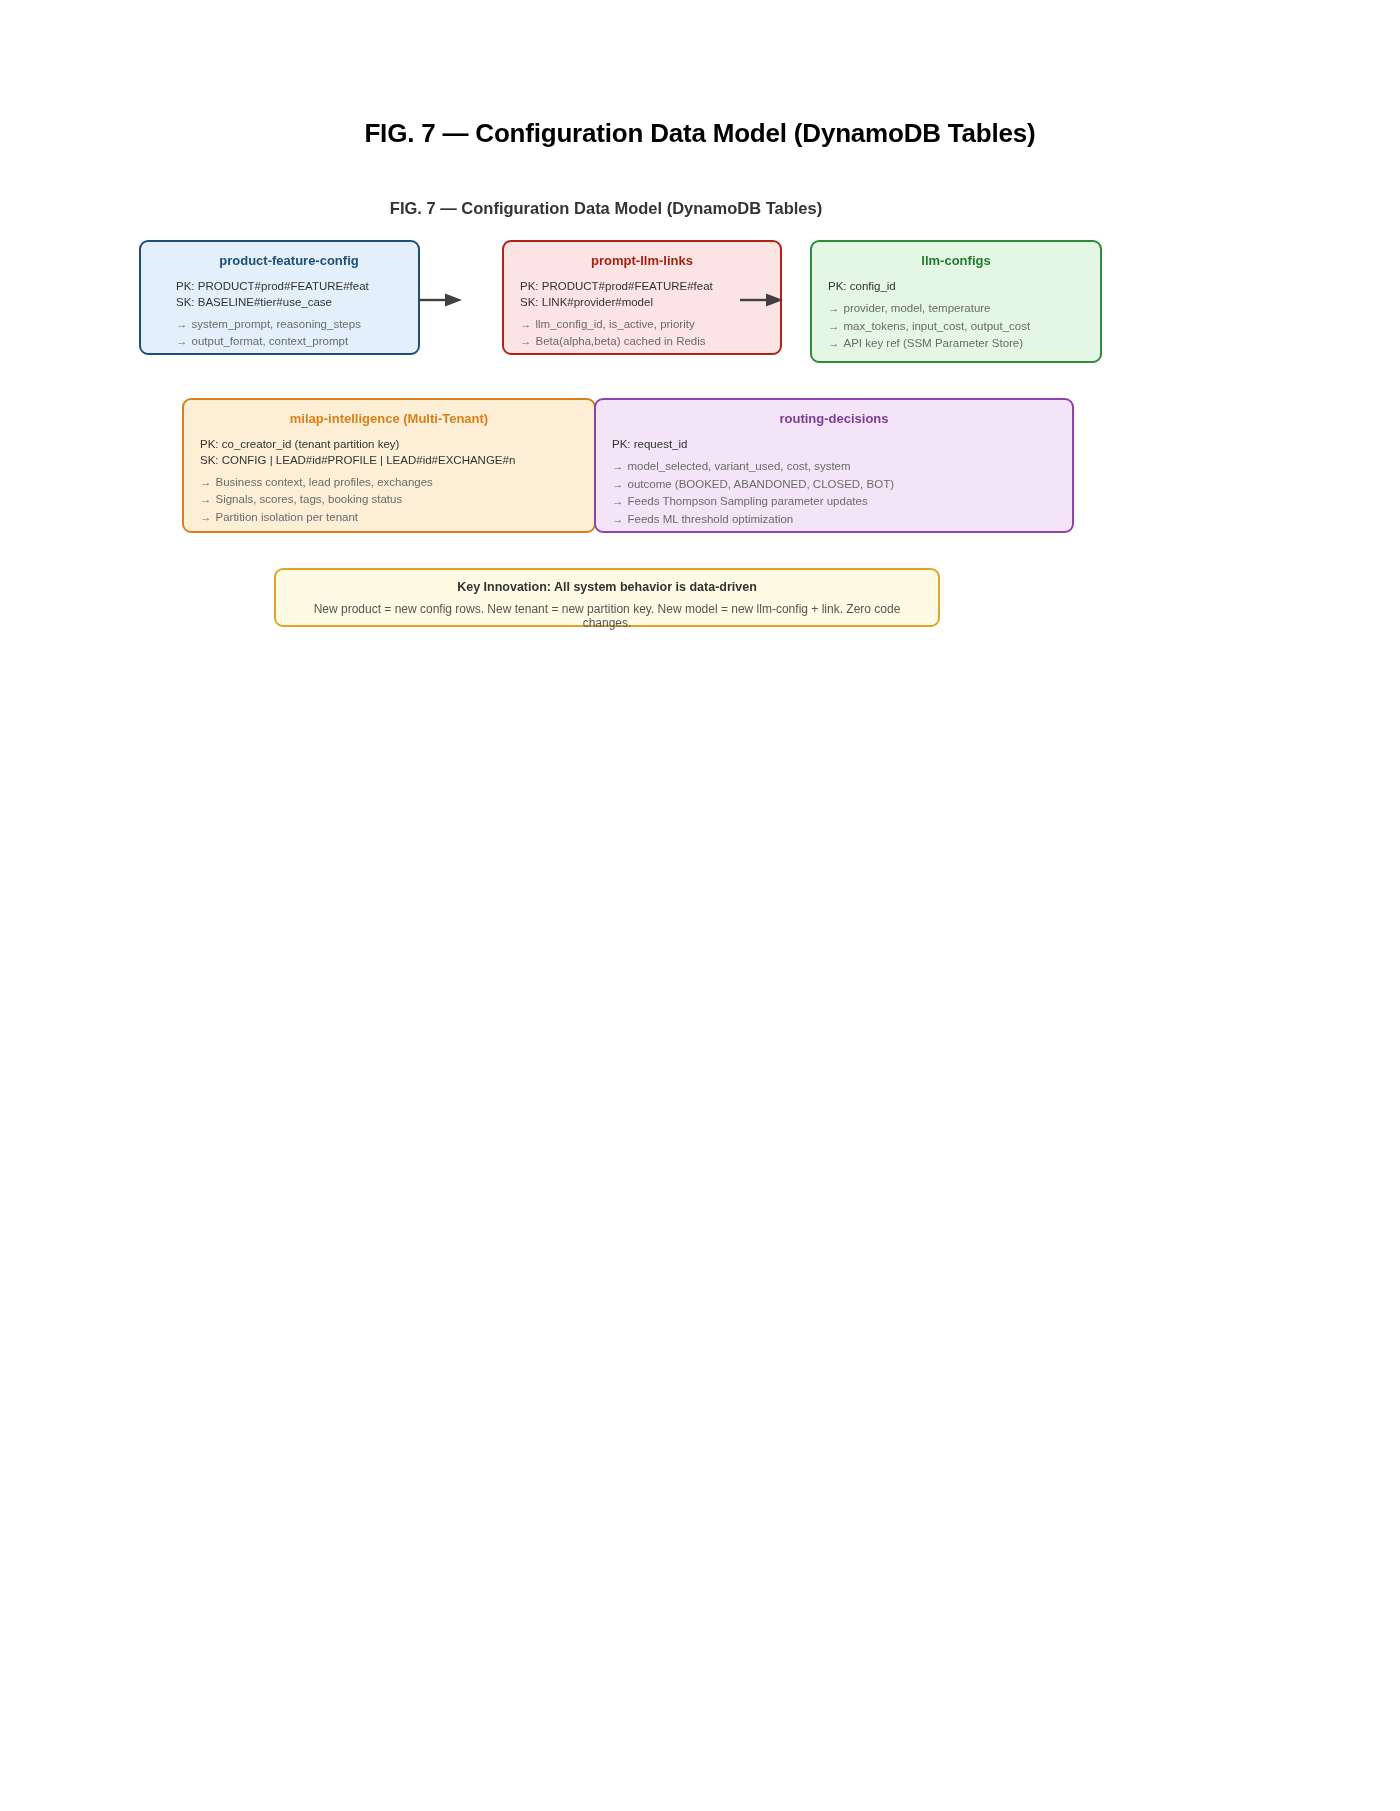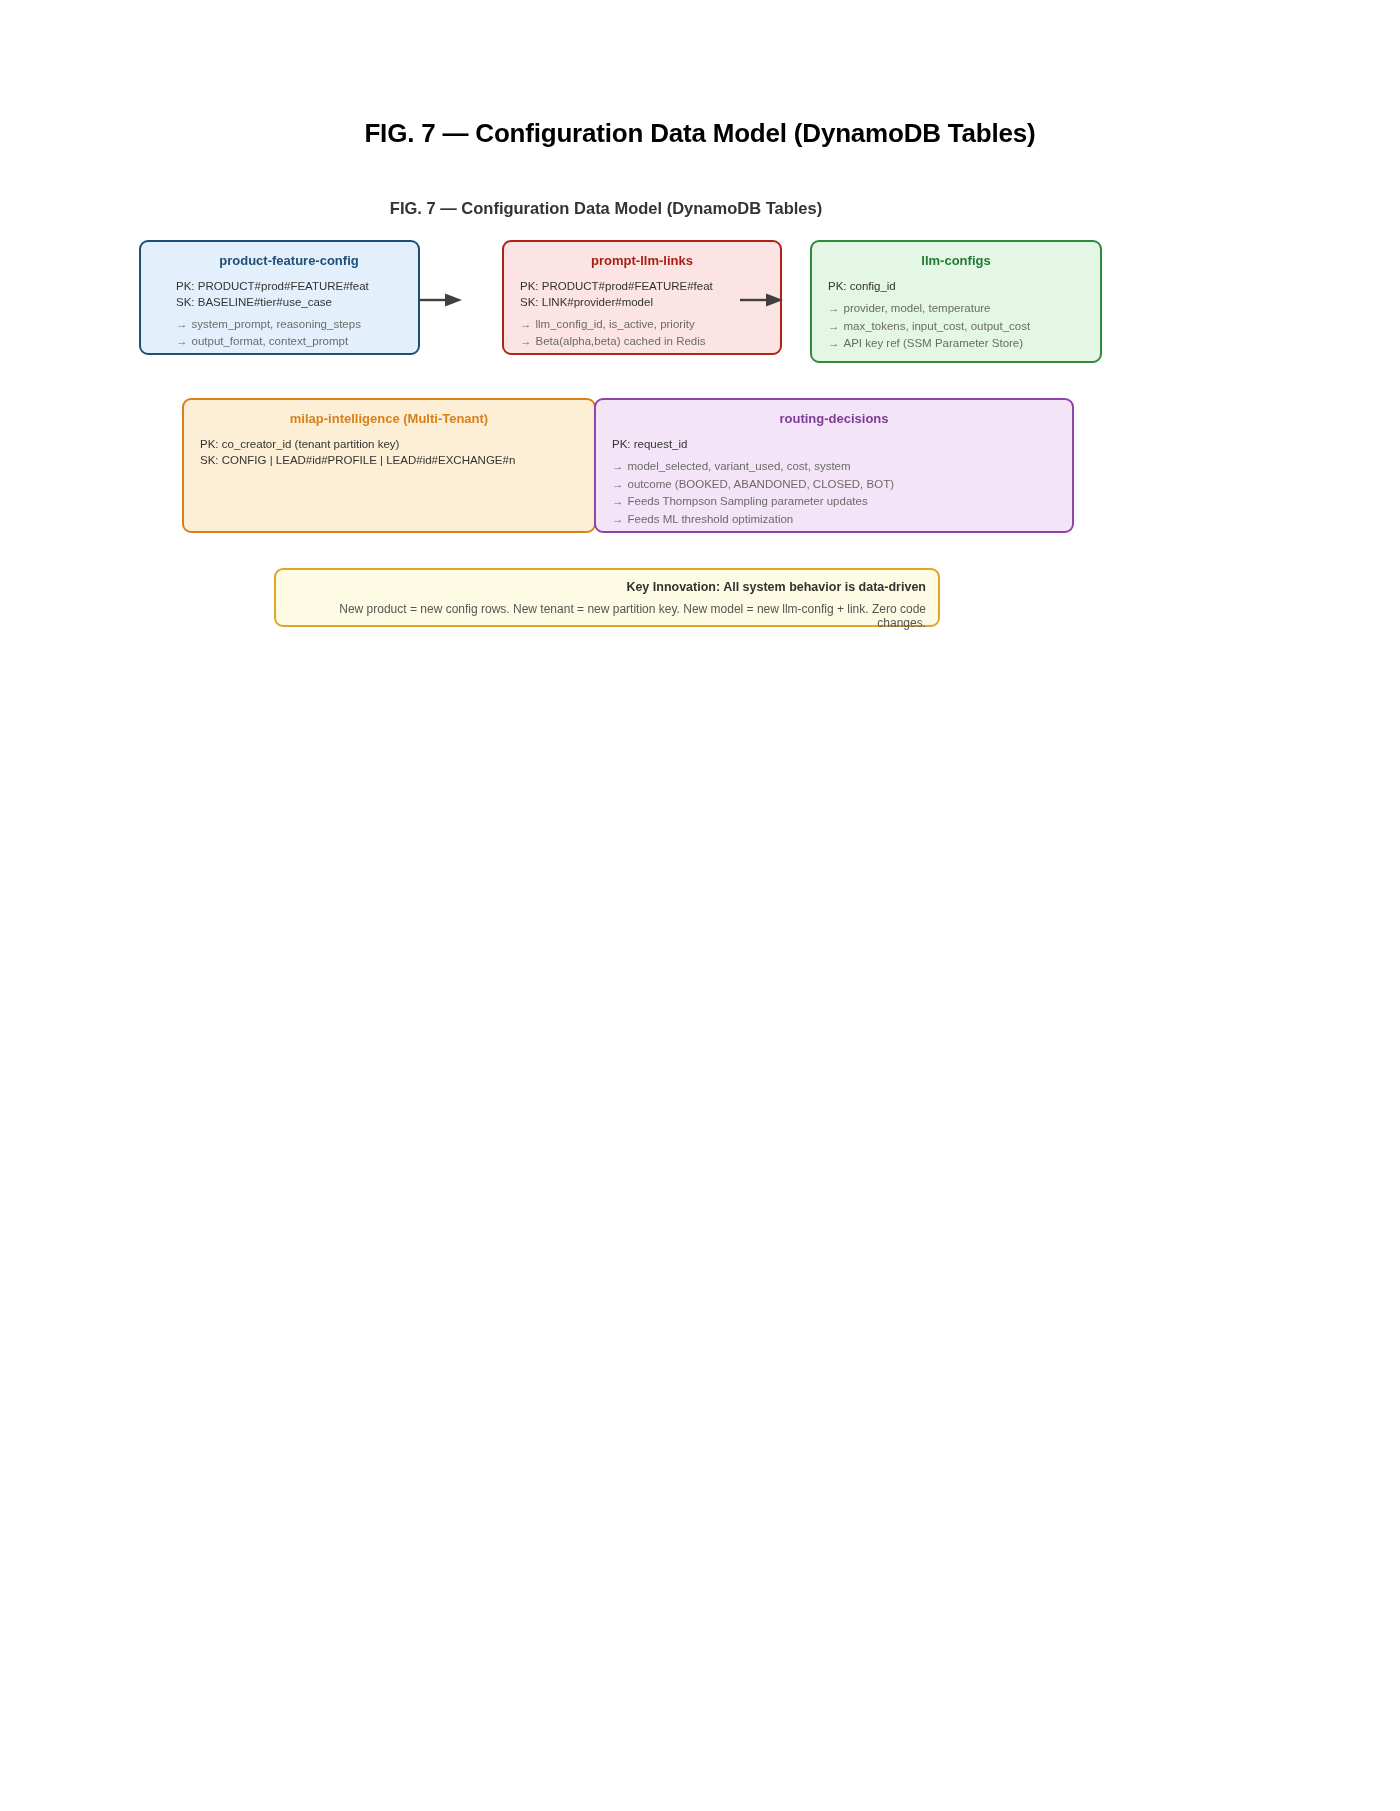--- a/index.html
+++ b/index.html
@@ -105,21 +105,21 @@
     position: absolute;
     left: 274px;
     top: 568px;
     width: 666px;
     height: 59px;
     box-sizing: border-box;
     background: #fdfbe4;
     border: 2px solid #e0a526;
     border-radius: 9px;
     padding: 10px 12px;
-    text-align: right;
+    text-align: center;
   }
   #key-innovation .ki-title {
     font-size: 12.5px;
     font-weight: bold;
     color: #333333;
     margin-bottom: 8px;
   }
   #key-innovation .ki-sub {
     font-size: 12px;
     color: #555555;
@@ -191,20 +191,31 @@
     <line x1="0" y1="10" x2="26" y2="10" stroke="#404040" stroke-width="2.4"></line>
     <polygon points="26,3.5 43,10 26,16.5" fill="#404040"></polygon>
   </svg>
 
   <div class="card card-orange" id="card-milap-intelligence">
     <div class="card-title">milap-intelligence (Multi-Tenant)</div>
     <div class="keys">
       <div class="key-line">PK: co_creator_id (tenant partition key)</div>
       <div class="key-line">SK: CONFIG | LEAD#id#PROFILE | LEAD#id#EXCHANGE#n</div>
     </div>
+    <div>
+      <div class="bullet-line">
+        <span class="arrow-glyph">→</span><span>Business context, lead profiles, exchanges</span>
+      </div>
+      <div class="bullet-line">
+        <span class="arrow-glyph">→</span><span>Signals, scores, tags, booking status</span>
+      </div>
+      <div class="bullet-line">
+        <span class="arrow-glyph">→</span><span>Partition isolation per tenant</span>
+      </div>
+    </div>
   </div>
 
   <div class="card card-purple" id="card-routing-decisions">
     <div class="card-title">routing-decisions</div>
     <div class="keys">
       <div class="key-line">PK: request_id</div>
     </div>
     <div>
       <div class="bullet-line">
         <span class="arrow-glyph">→</span><span>model_selected, variant_used, cost, system</span>

